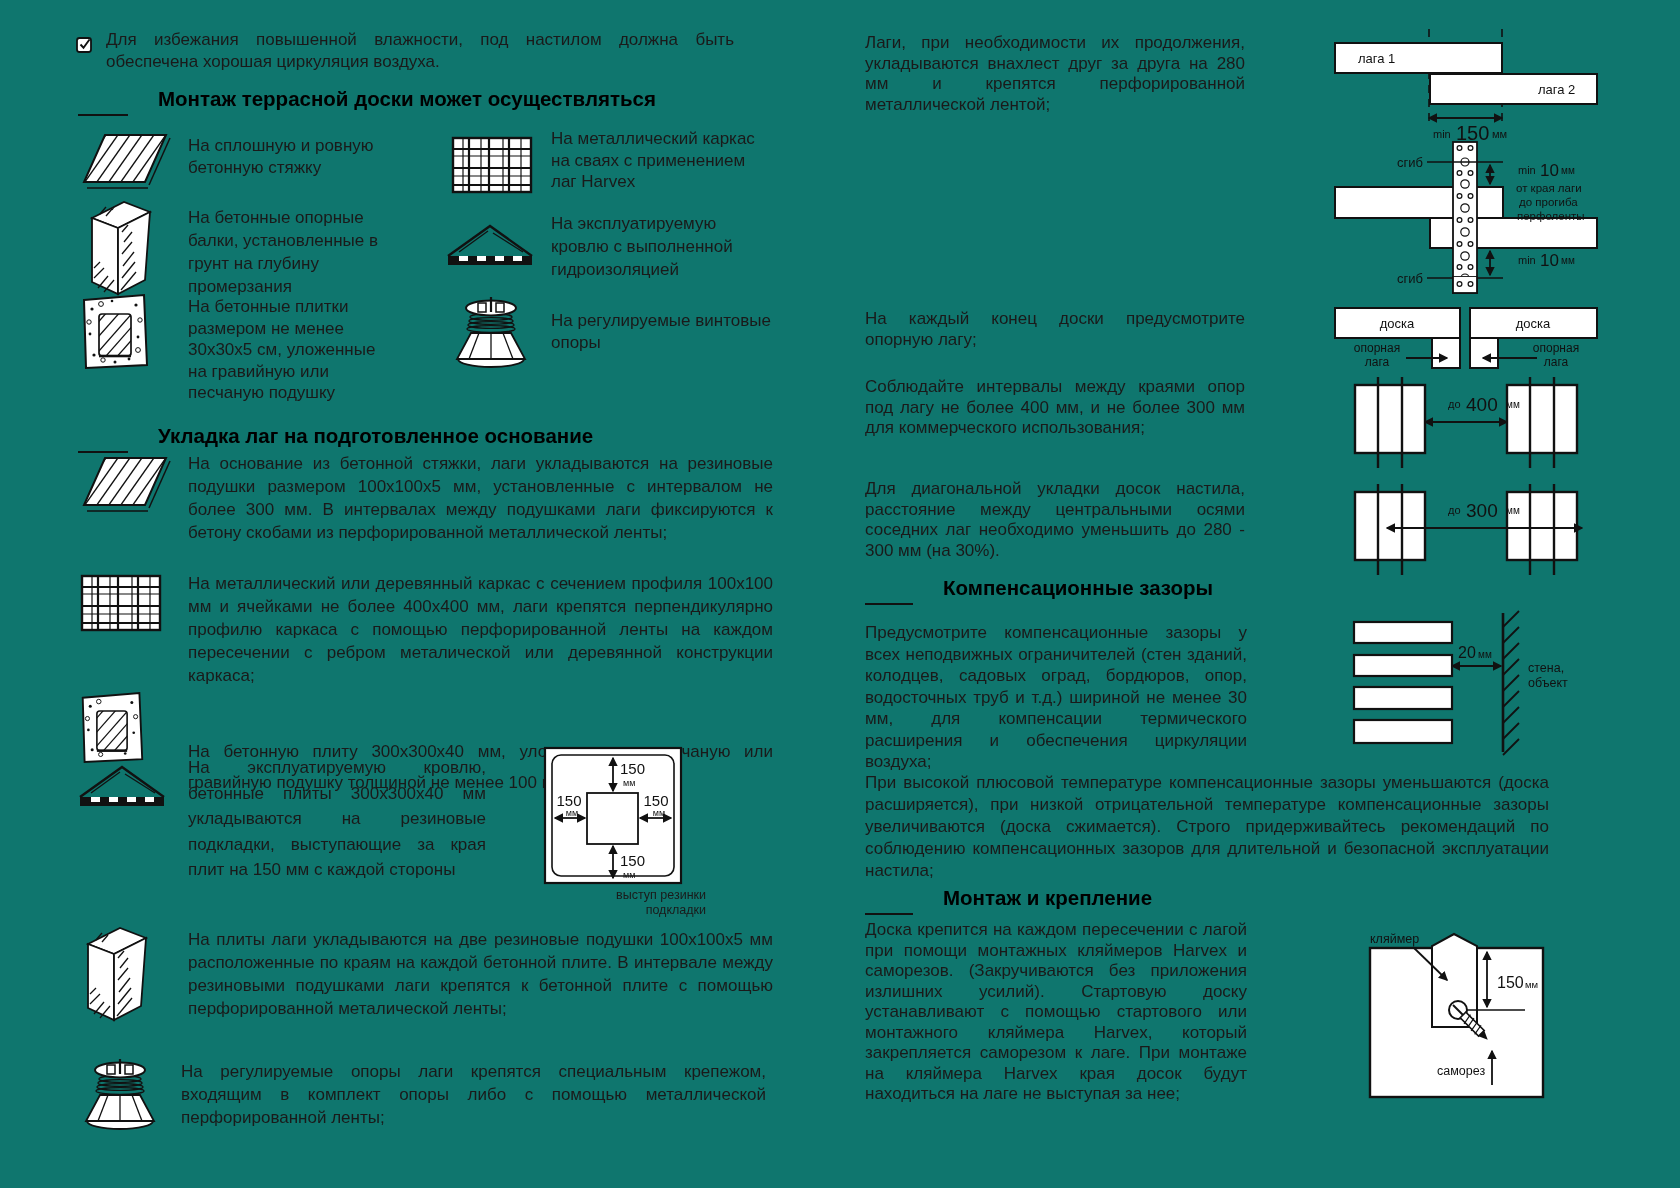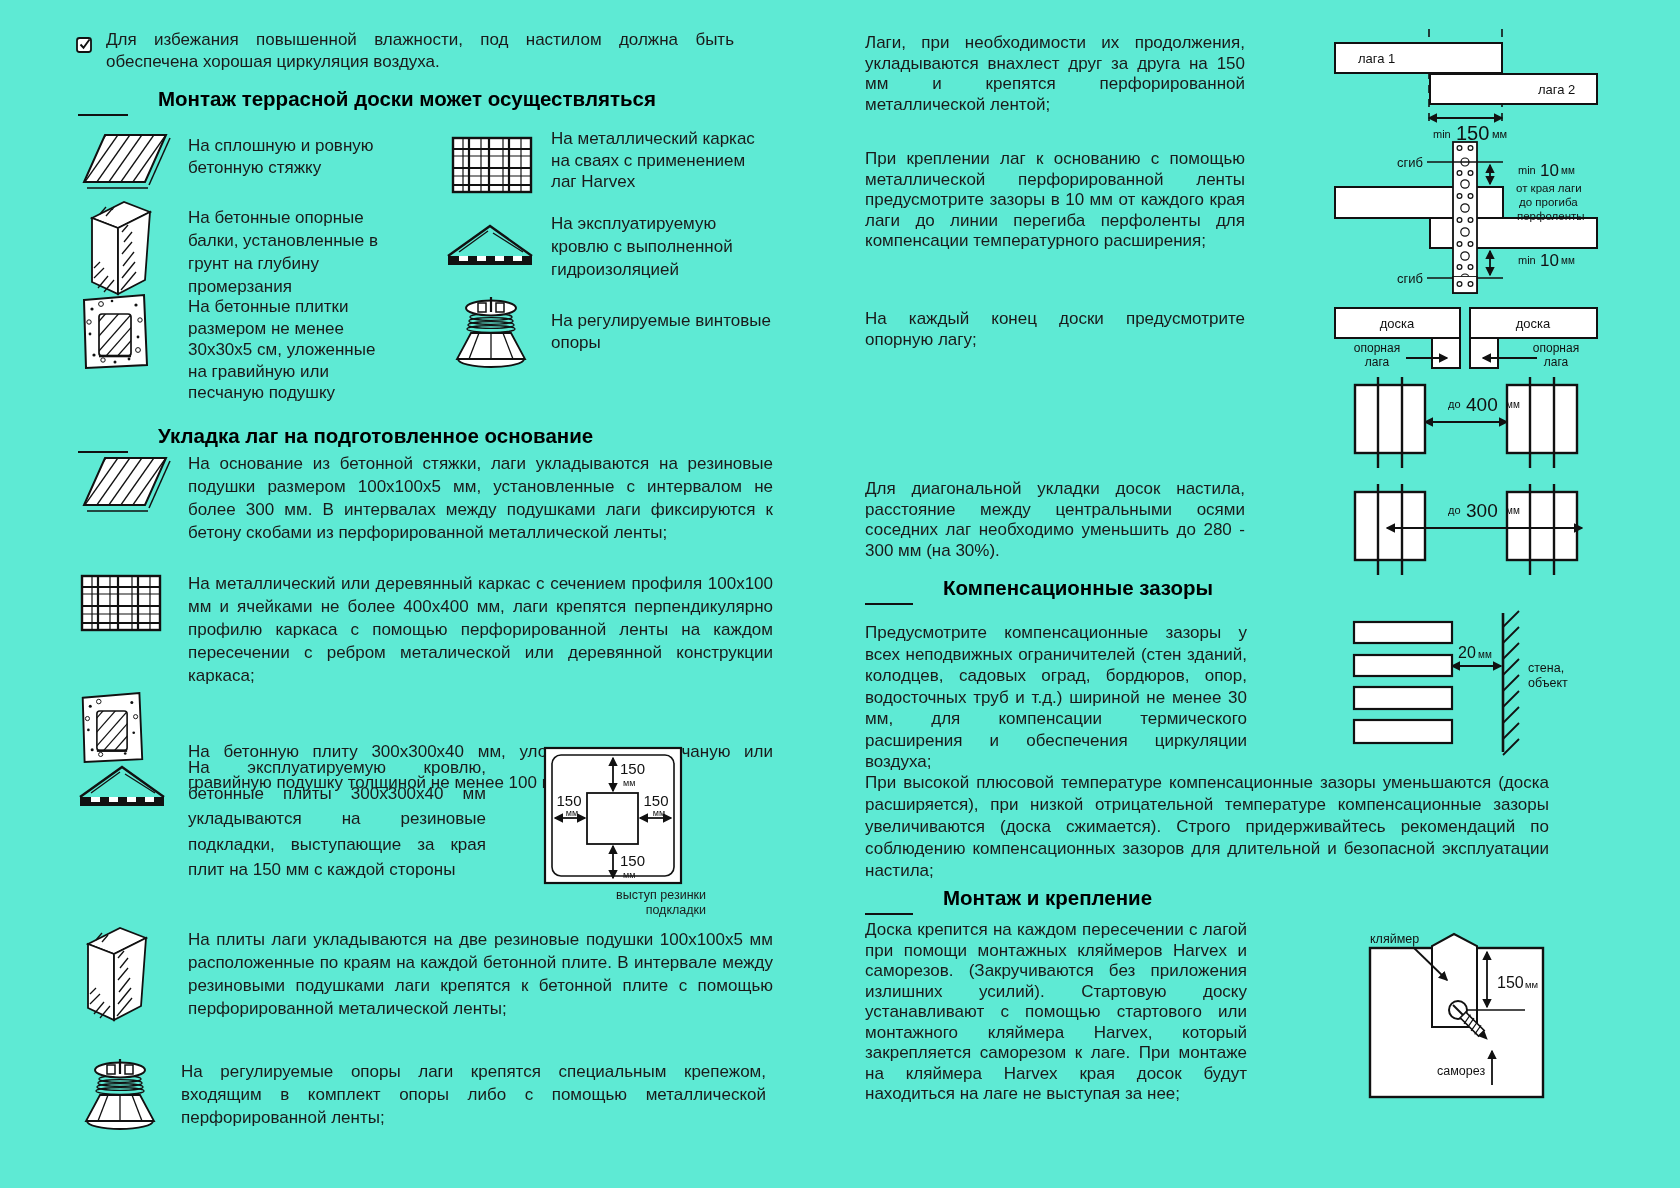--- a/index.html
+++ b/index.html
@@ -1,16 +1,16 @@
 <!DOCTYPE html>
 <html><head>
 <meta charset="utf-8">
 <style>
   html,body{margin:0;padding:0;background:#e8e8e8;}
-  .page{position:relative;width:1680px;height:1188px;background:#5eead4;margin:0 auto;
+  .page{position:relative;width:1680px;height:1188px;background:#0f766e;margin:0 auto;
         font-family:"Liberation Sans","DejaVu Sans",sans-serif;color:#111;overflow:hidden;}
   .abs{position:absolute;}
   .txt{font-size:17px;line-height:21.5px;color:#1a1a1a;}
   .just{text-align:justify;text-align-last:left;}
   .h1{font-size:20.5px;font-weight:bold;color:#000;white-space:nowrap;margin-left:44px;}
   .rule{height:2px;background:#111;}
   .small-cap{font-size:12.5px;line-height:15px;text-align:right;color:#1a1a1a;}
   svg text{font-family:"Liberation Sans","DejaVu Sans",sans-serif;fill:#111;}
   svg .ln{stroke:#111;fill:none;}
   svg .fw{fill:#fff;stroke:#111;}
@@ -311,23 +311,23 @@
       <ellipse cx="40" cy="29" rx="23" ry="3.4"></ellipse>
       <ellipse cx="40" cy="33" rx="24" ry="3.4"></ellipse>
     </g>
     <ellipse cx="40" cy="12" rx="25" ry="7.5" class="fw" stroke-width="2"></ellipse>
     <rect x="27" y="7" width="8" height="9" class="fw" stroke-width="1.5"></rect>
     <rect x="45" y="7" width="8" height="9" class="fw" stroke-width="1.5"></rect>
     <line x1="40" y1="1" x2="40" y2="16" class="ln" stroke-width="2.2"></line>
   </svg>
   <div class="abs txt just" style="left:181px;top:1060px;width:585px;line-height:23px">На регулируемые опоры лаги крепятся специальным крепежом, входящим в комплект опоры либо с помощью металлической перфорированной ленты;</div>
 
-  <div class="abs txt just" style="left:865px;top:33px;width:380px;line-height:20.5px">Лаги, при необходимости их продолжения, укладываются внахлест друг за друга на 150 мм и крепятся перфорированной металлической лентой;</div>
-  <div class="abs txt just" style="left:865px;top:149px;width:380px;line-height:20.5px">При креплении лаг к основанию с помощью металлической перфорированной ленты предусмотрите зазоры в 10 мм от каждого края лаги до линии перегиба перфоленты для компенсации температурного расширения;</div>
+  <div class="abs txt just" style="left:865px;top:33px;width:380px;line-height:20.5px">Лаги, при необходимости их продолжения, укладываются внахлест друг за друга на 280 мм и крепятся перфорированной металлической лентой;</div>
   <div class="abs txt just" style="left:865px;top:309px;width:380px;line-height:20.5px">На каждый конец доски предусмотрите опорную лагу;</div>
+  <div class="abs txt just" style="left:865px;top:377px;width:380px;line-height:20.5px">Соблюдайте интервалы между краями опор под лагу не более 400 мм, и не более 300 мм для коммерческого использования;</div>
   <div class="abs txt just" style="left:865px;top:479px;width:380px;line-height:20.5px">Для диагональной укладки досок настила, расстояние между центральными осями соседних лаг необходимо уменьшить до 280 - 300 мм (на 30%).</div>
 
   <div class="abs h1" style="left:899px;top:576px">Компенсационные зазоры</div>
   <div class="abs rule" style="left:865px;top:603px;width:48px"></div>
 
   <div class="abs txt just" style="left:865px;top:622px;width:382px;line-height:21.5px">Предусмотрите компенсационные зазоры у всех неподвижных ограничителей (стен зданий, колодцев, садовых оград, бордюров, опор, водосточных труб и т.д.) шириной не менее 30 мм, для компенсации термического расширения и обеспечения циркуляции воздуха;</div>
   <div class="abs txt just" style="left:865px;top:772px;width:684px;line-height:22px">При высокой плюсовой температуре компенсационные зазоры уменьшаются (доска расширяется), при низкой отрицательной температуре компенсационные зазоры увеличиваются (доска сжимается). Строго придерживайтесь рекомендаций по соблюдению компенсационных зазоров для длительной и безопасной эксплуатации настила;</div>
 
   <div class="abs h1" style="left:899px;top:886px">Монтаж и крепление</div>
   <div class="abs rule" style="left:865px;top:913px;width:48px"></div>

